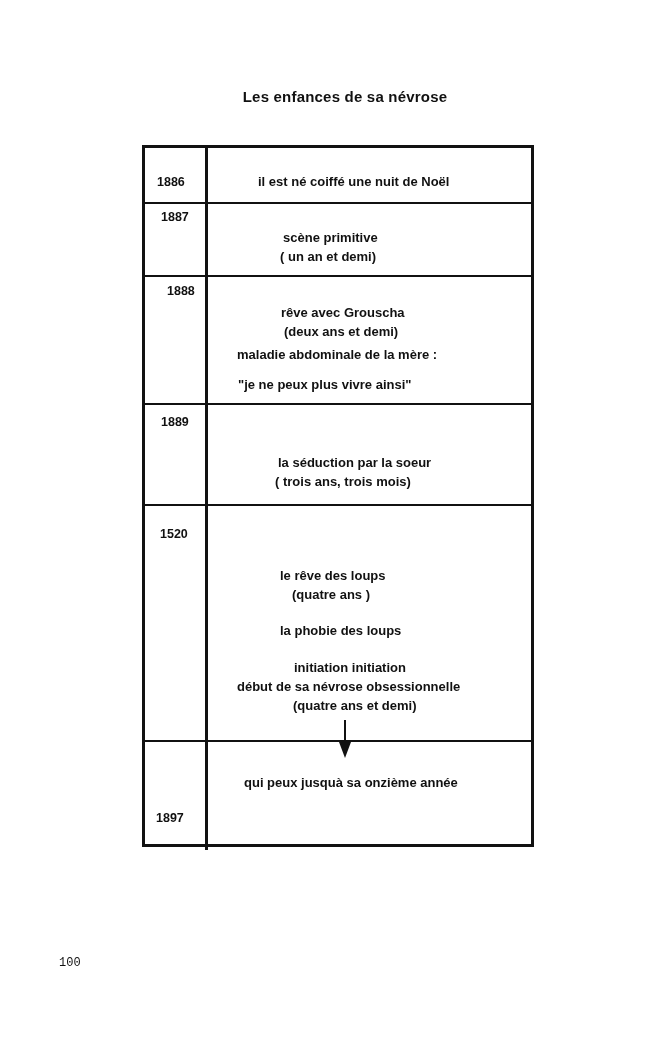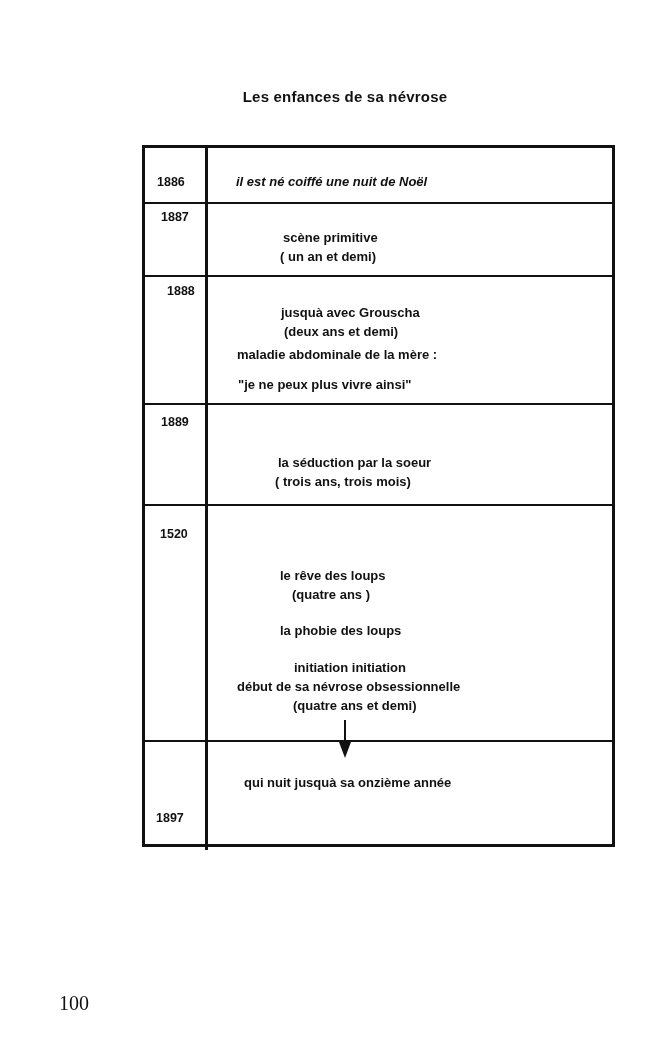--- a/index.html
+++ b/index.html
@@ -22,21 +22,21 @@
       top: 88px;
       text-align: center;
       font-weight: bold;
       font-size: 15px;
       letter-spacing: 0.2px;
     }
     .table {
       position: absolute;
       left: 142px;
       top: 145px;
-      width: 473px;
+      width: 392px;
       height: 702px;
       border: 3px solid #111;
       box-sizing: border-box;
     }
     .col-divider {
       position: absolute;
       left: 60px;
       top: -3px;
       bottom: -6px;
       width: 3px;
@@ -77,58 +77,57 @@
       width: 0;
       height: 0;
       border-left: 6px solid transparent;
       border-right: 6px solid transparent;
       border-top: 16px solid #111;
     }
     .page-number {
       position: absolute;
       left: 59px;
       top: 956px;
-      font-family: Liberation Serif, serif;
-      font-size: 20px;
-      margin-top: 36px;
+      font-family: Liberation Mono, monospace;
+      font-size: 12px;
     }
   </style>
 </head>
 <body>
 
 <div class="title">Les enfances de sa névrose</div>
 
 <div class="table">
   <div class="col-divider"></div>
 
   <div class="row-line" style="top:54px;"></div>
   <div class="row-line" style="top:127px;"></div>
   <div class="row-line" style="top:255px;"></div>
   <div class="row-line" style="top:356px;"></div>
   <div class="row-line" style="top:592px;"></div>
 
   <div>
     <div class="year" style="left:12px; top:27px;">1886</div>
     <div class="cell-text" style="top:24px;">
-      <span class="line" style="left:28px;font-style:italic;">il est né coiffé une nuit de Noël</span>
+      <span class="line" style="left:50px;">il est né coiffé une nuit de Noël</span>
     </div>
   </div>
 
   <div>
     <div class="year" style="left:16px; top:62px;">1887</div>
     <div class="cell-text" style="top:80px;">
       <span class="line" style="left:75px; top:0px;">scène primitive</span>
       <span class="line" style="left:72px; top:19px;">( un  an et demi)</span>
     </div>
   </div>
 
   <div>
     <div class="year" style="left:22px; top:136px;">1888</div>
     <div class="cell-text" style="top:155px;">
-      <span class="line" style="left:73px; top:0px;">jusquà avec Grouscha</span>
+      <span class="line" style="left:73px; top:0px;">rêve avec Grouscha</span>
       <span class="line" style="left:76px; top:19px;">(deux ans et demi)</span>
       <span class="line" style="left:29px; top:42px;">maladie abdominale de la mère :</span>
       <span class="line" style="left:30px; top:72px;">"je ne peux plus vivre ainsi"</span>
     </div>
   </div>
 
   <div>
     <div class="year" style="left:16px; top:267px;">1889</div>
     <div class="cell-text" style="top:305px;">
       <span class="line" style="left:70px; top:0px;">la séduction par la soeur</span>
@@ -147,18 +146,18 @@
       <span class="line" style="left:85px; top:130px;">(quatre ans et demi)</span>
     </div>
   </div>
 
   <div class="arrow-stem" style="top:572px; height:22px;"></div>
   <div class="arrow-head" style="left:194px; top:594px;"></div>
 
   <div>
     <div class="year" style="left:11px; top:663px;">1897</div>
     <div class="cell-text" style="top:625px;">
-      <span class="line" style="left:36px; top:0px;">qui nuit jusquà sa onzième année</span>
+      <span class="line" style="left:36px; top:0px;">qui peux jusquà sa onzième année</span>
     </div>
   </div>
 </div>
 
 <div class="page-number">100</div>
 
 </body></html>

